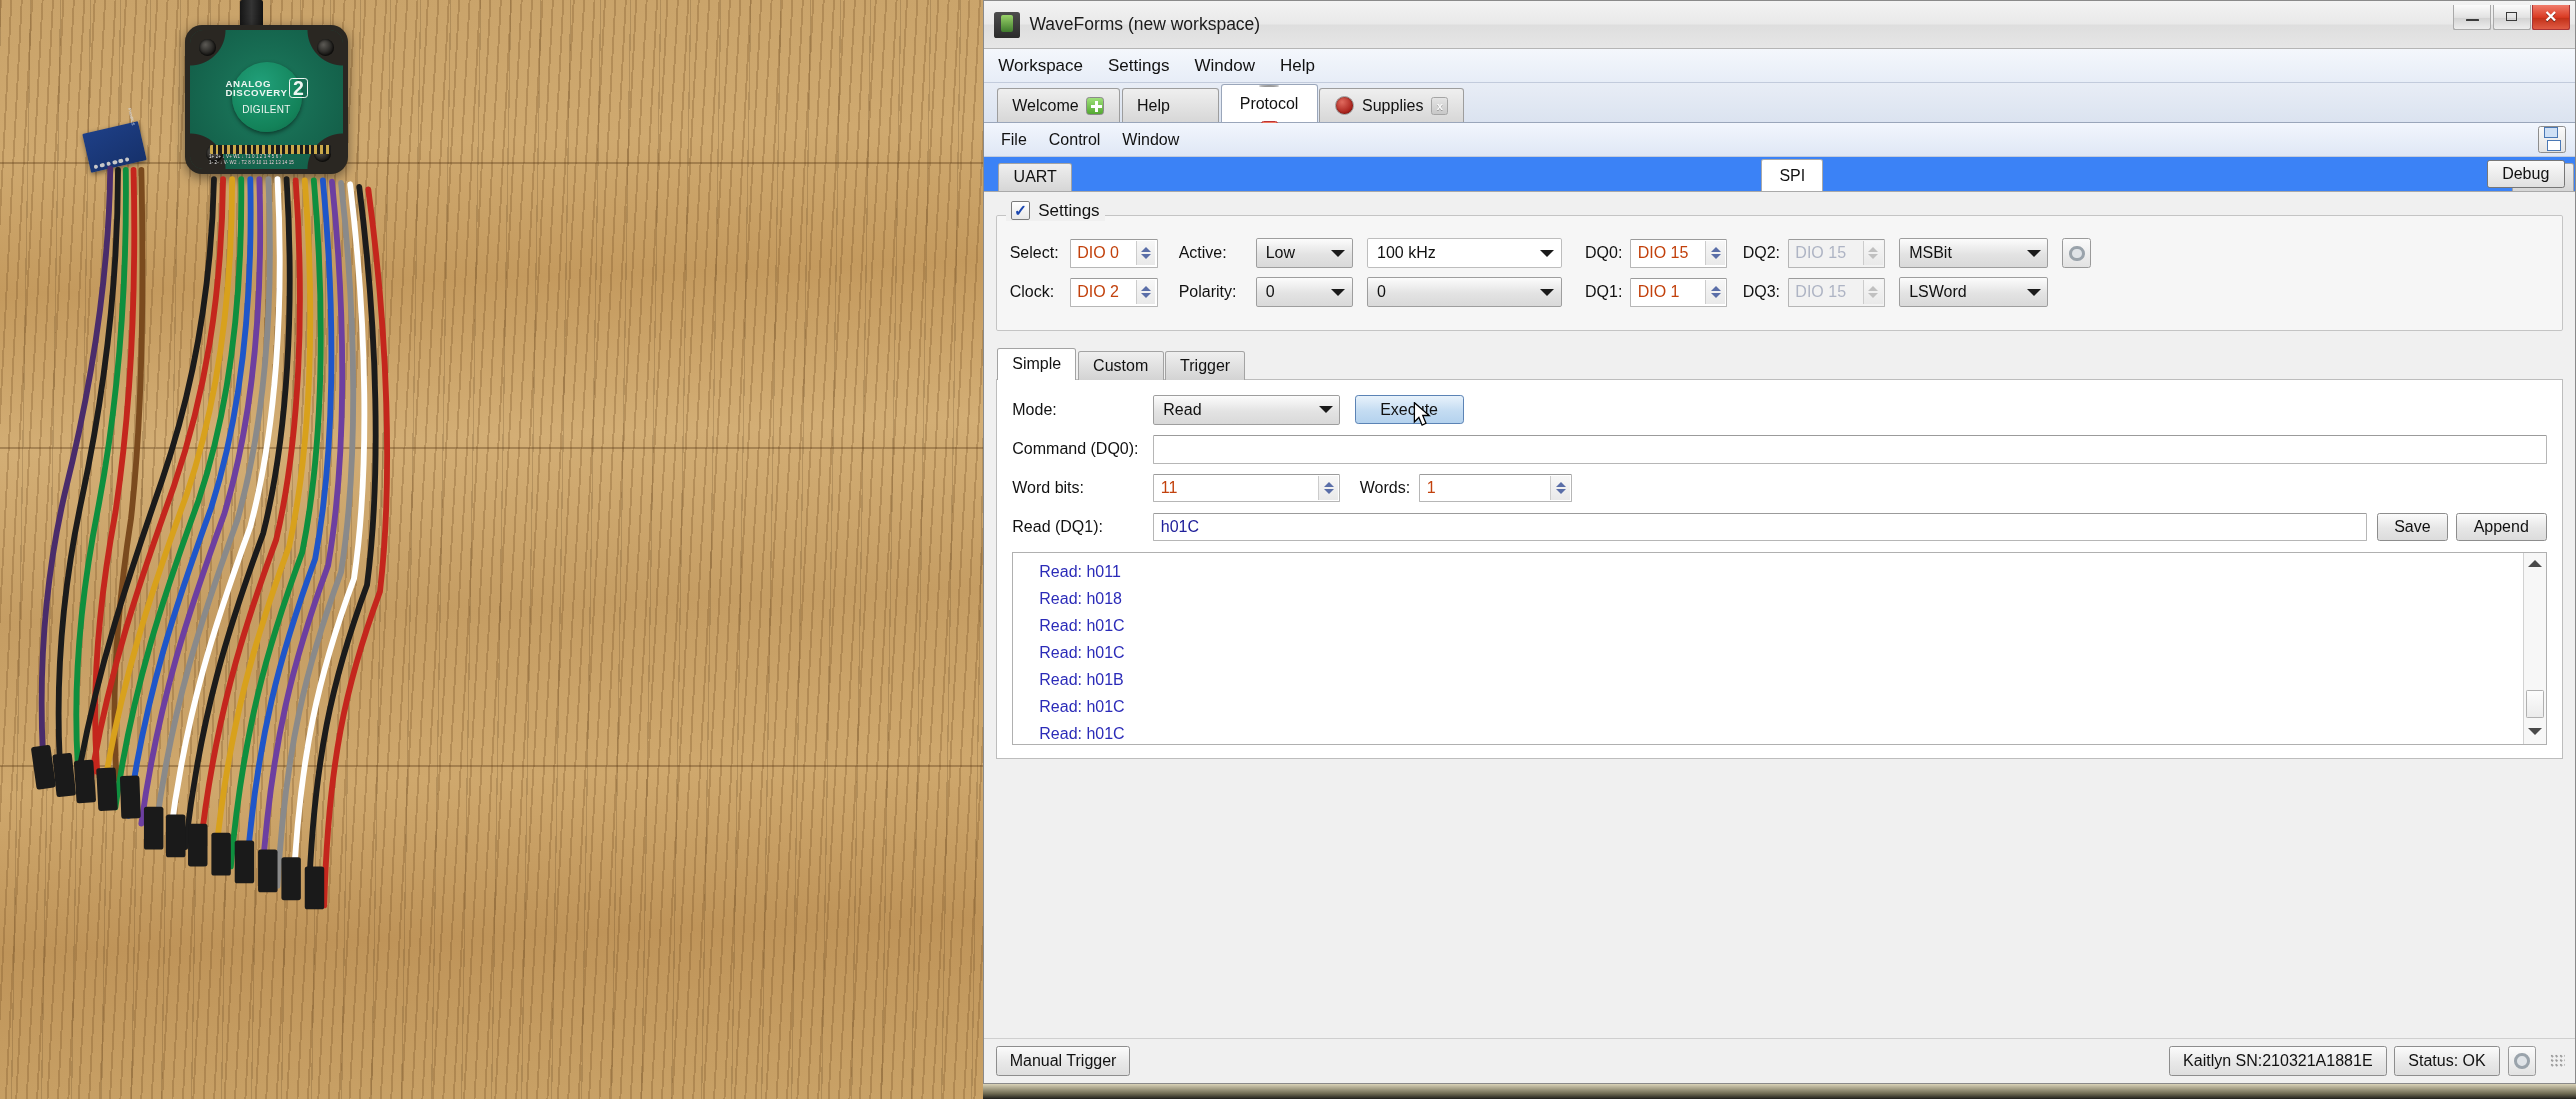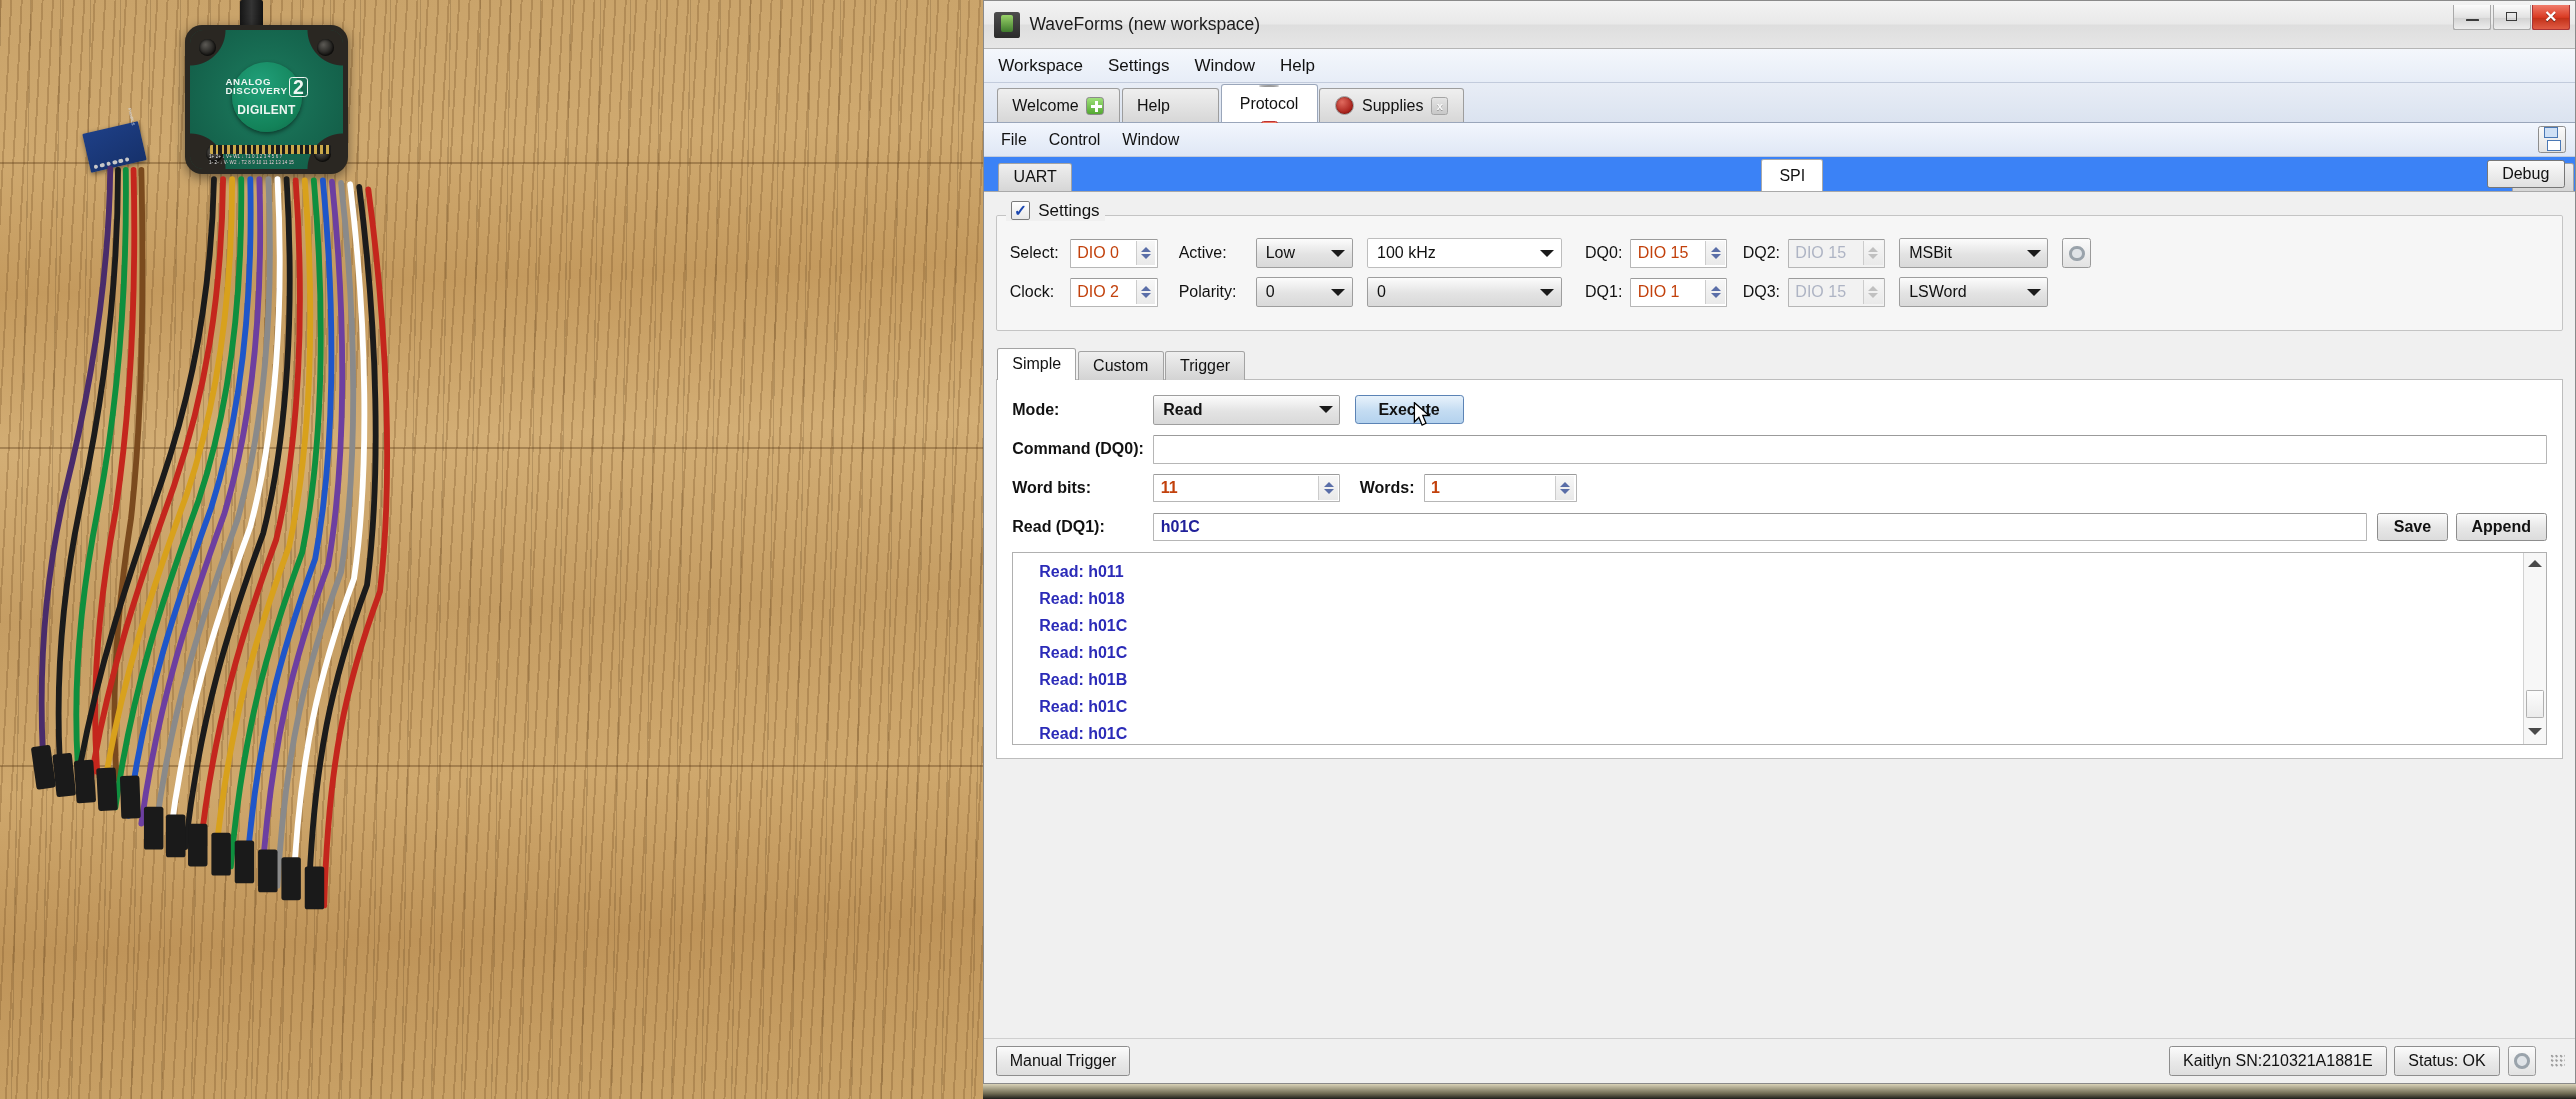--- a/index.html
+++ b/index.html
@@ -60,21 +60,21 @@
   #ad2-disc{
     position:absolute;left:50%;top:48%;transform:translate(-50%,-50%);
     width:70px;height:70px;border-radius:50%;
     background:radial-gradient(circle at 40% 32%, #21a07a, #138259 70%, #0d6747 100%);
     box-shadow:0 1.9px 4.5px rgba(0,0,0,0.5);
     display:flex;flex-direction:column;align-items:center;justify-content:center;
     color:#eef6f2;
   }
   #ad2-disc .l1{font-size:9.7px;font-weight:bold;letter-spacing:0.6px;line-height:9px;}
   #ad2-disc .l2{font-size:9.7px;font-weight:bold;letter-spacing:0.6px;line-height:9.7px;}
-  #ad2-disc .l3{font-size:12px;font-weight:bold;letter-spacing:0.3px;margin-top:6px;}
+  #ad2-disc .l3{font-size:10px;font-weight:normal;letter-spacing:0.3px;margin-top:6px;}
   #ad2-cable{
     position:absolute;left:240px;top:0px;width:23px;height:31px;
     background:linear-gradient(90deg,#161616,#343434,#121212);border-radius:1.9px;
   }
   #hdr-labels{
     position:absolute;left:209px;top:154px;width:123px;color:#f2f2f2;
     font-size:4.5px;font-family:"Liberation Sans",sans-serif;letter-spacing:0.1px;
     line-height:5.8px;text-shadow:0 0 0.6px #000;
   }
   #pin-strip{
@@ -309,21 +309,21 @@
   }
   .mtab{
     height:28.5px;min-width:70px;padding:0 14.3px;margin-right:1.3px;
     display:flex;align-items:center;justify-content:center;font-size:16px;color:#111;
     background:linear-gradient(180deg,#efefef,#d3d3d3);
     border:0.6px solid #a3a3a3;border-bottom:none;border-radius:2.6px 2.6px 0 0;
   }
   .mtab.active{background:#fff;height:32px;}
   #mode-panel{
     border:0.6px solid #bdbdbd;border-top:0.6px solid #bdbdbd;background:#fff;
-    padding:14.3px 15.6px 13px 15.6px;margin-top:-0.6px;font-weight:bold;
+    padding:14.3px 15.6px 13px 15.6px;margin-top:-0.6px;
   }
   .frow{display:flex;align-items:center;margin-bottom:10.4px;}
   .frow:last-child{margin-bottom:0;}
   .flab{font-size:16px;color:#111;width:141px;flex:0 0 141px;}
   .txtin{
     height:28.5px;border:0.6px solid #b6b6b6;border-top:0.6px solid #9b9b9b;
     background:#fff;display:flex;align-items:center;padding-left:6.5px;
     font-size:16px;color:#111;border-radius:1.3px;
   }
   .txtin .blue{color:#20209a;}

